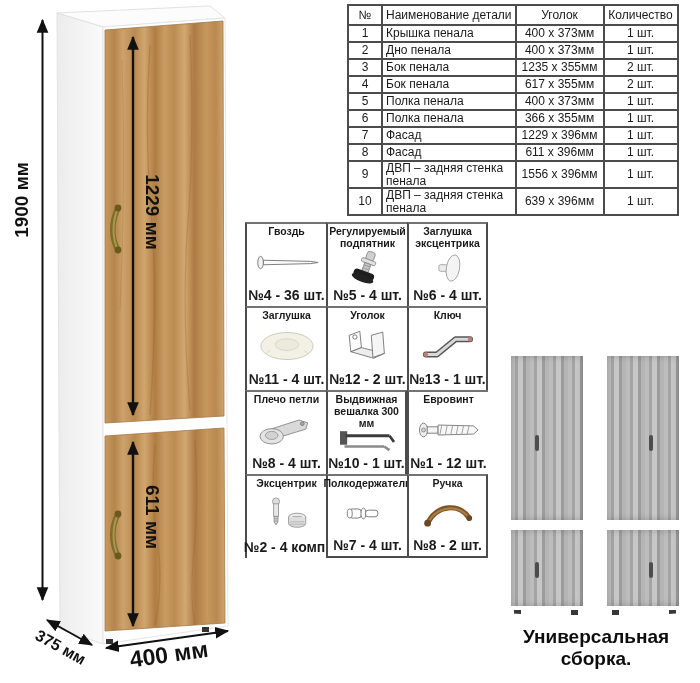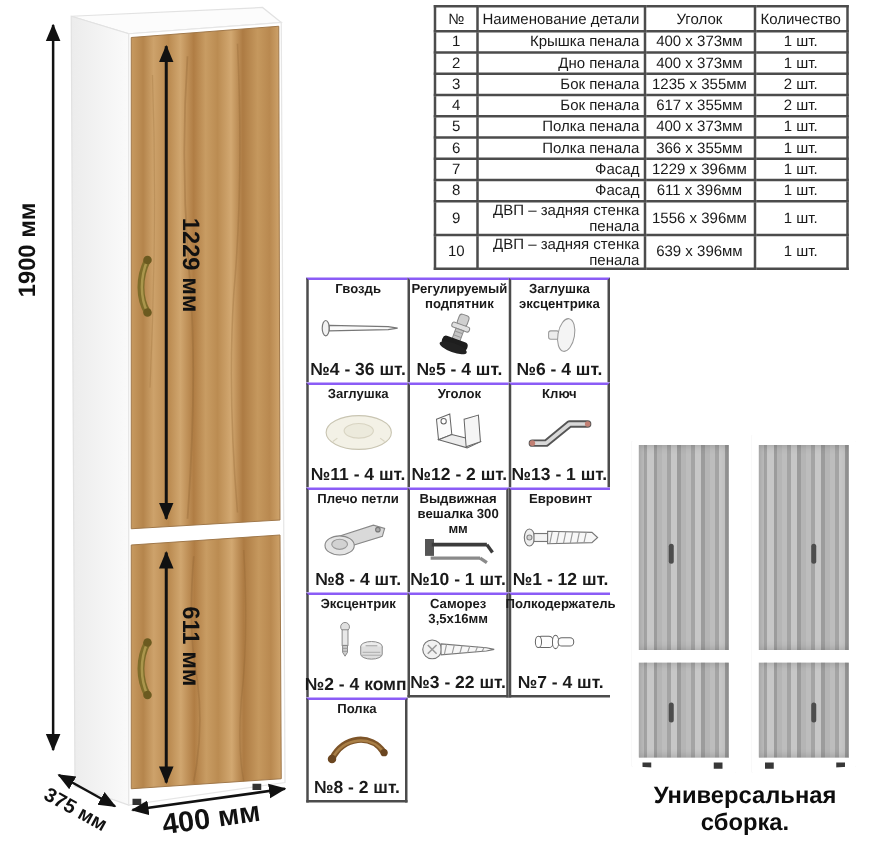--- a/index.html
+++ b/index.html
@@ -6,28 +6,28 @@
   body{width:700px;height:683px;position:relative;background:#fff;
        font-family:"Liberation Sans",sans-serif;color:#1a1a1a;overflow:hidden;}
 
   
   .parts-table{position:absolute;left:347px;top:4px;border-collapse:collapse;
                font-size:12px;line-height:1.05;}
   .parts-table th,.parts-table td{border:2px solid #4c4c4c;padding:0 3px;
                text-align:center;font-weight:normal;white-space:nowrap;}
   .parts-table th{height:18px;}
   .parts-table td{height:15px;}
-  .parts-table .c-name{text-align:right;white-space:normal;}
+  .parts-table .c-name{text-align:left;white-space:normal;}
   .col-num{width:26px;}  .col-name{width:118px;}
   .col-size{width:80px;} .col-qty{width:66px;}
 
   
   .hw-grid{position:absolute;left:245px;top:222px;display:grid;
            grid-template-columns:repeat(3,81px);grid-auto-rows:84px;}
-  .hw-cell{box-sizing:border-box;border-left:2px solid #4c4c4c;border-top:2px solid #8b5cf6;
+  .hw-cell{box-sizing:border-box;border-left:2px solid #4c4c4c;border-top:2px solid #737373;
            display:flex;flex-direction:column;align-items:center;justify-content:center;
            padding:2px 1px 3px;background:#fff;}
   .hw-cell.br{border-right:2px solid #4c4c4c;}
   .hw-cell.bb{border-bottom:2px solid #4c4c4c;}
   .hw-title{font-weight:bold;font-size:10.5px;text-align:center;line-height:1.12;}
   .hw-count{font-weight:bold;font-size:14px;white-space:nowrap;}
   .hw-icon{flex:1;display:flex;align-items:center;justify-content:center;overflow:hidden;}
   .hw-icon svg{max-width:74px;max-height:36px;}
 
   
@@ -340,53 +340,34 @@
           <line x1="18.5" y1="32" x2="23.5" y2="32" stroke="#999"></line>
   <ellipse cx="48" cy="27" rx="11" ry="5" fill="#ececec" stroke="#888"></ellipse>
   <line x1="42" y1="26.5" x2="54" y2="26.5" stroke="#888"></line>
   <path d="M37,27 v8 a11,5 0 0 0 22,0 v-8" fill="#dedede" stroke="#888"></path>
   <line x1="39" y1="33" x2="57" y2="33" stroke="#aaa"></line>
           <line x1="38" y1="36" x2="58" y2="36" stroke="#aaa"></line>
 </svg>
       </div>
       <div class="hw-count">№2 - 4 комп.</div>
     </div>
-    <div class="hw-cell br bb">
-      <div class="hw-title">Саморез 3,5х16мм</div>
-      <div class="hw-icon">
-        <svg viewBox="0 0 70 30" width="62" height="27">
-  <ellipse cx="11" cy="15" rx="8.5" ry="8.5" fill="#f1f1f1" stroke="#777"></ellipse>
-  <path d="M7,11 l8,8 M15,11 l-8,8" stroke="#999" stroke-width="1.4"></path>
-  <polygon points="19,10 60,13.5 67,15 60,16.5 19,20" fill="#f6f6f6" stroke="#777"></polygon>
-  <g stroke="#999">
-            <line x1="24" y1="10.5" x2="22" y2="19.5"></line>
-            <line x1="31" y1="11" x2="29" y2="19"></line>
-  <line x1="38" y1="11.5" x2="36" y2="18.5"></line>
-            <line x1="45" y1="12" x2="43" y2="18"></line>
-  <line x1="52" y1="12.5" x2="50" y2="17.5"></line>
-            <line x1="58" y1="13" x2="56" y2="17"></line>
-          </g>
-</svg>
-      </div>
-      <div class="hw-count">№3 - 22 шт.</div>
-    </div>
     <div class="hw-cell bb">
       <div class="hw-title">Полкодержатель</div>
       <div class="hw-icon">
         <svg viewBox="0 0 70 24" width="58" height="21">
   <rect x="12" y="6.5" width="15" height="11" rx="4" fill="#fdfdfd" stroke="#666"></rect>
   <ellipse cx="13" cy="12" rx="3" ry="5.5" fill="#fff" stroke="#666"></ellipse>
   <ellipse cx="29.5" cy="12" rx="3" ry="6.5" fill="#fff" stroke="#666"></ellipse>
   <rect x="32" y="8" width="15" height="8" rx="3.5" fill="#fdfdfd" stroke="#666"></rect>
 </svg>
       </div>
       <div class="hw-count">№7 - 4 шт.</div>
     </div>
     <div class="hw-cell br bb">
-      <div class="hw-title">Полка</div>
+      <div class="hw-title">Ручка</div>
       <div class="hw-icon">
         <svg viewBox="0 0 70 40" width="60" height="34">
   <path d="M11,32 C22,10 48,8 60,26" fill="none" stroke="#7d5428" stroke-width="6" stroke-linecap="round"></path>
   <path d="M11,32 C22,11 48,9 60,26" fill="none" stroke="#a97f46" stroke-width="2.4" stroke-linecap="round"></path>
   <circle cx="11" cy="32" r="4" fill="#6b4620"></circle>
           <circle cx="60" cy="26" r="3.4" fill="#6b4620"></circle>
 </svg>
       </div>
       <div class="hw-count">№8 - 2 шт.</div>
     </div>

